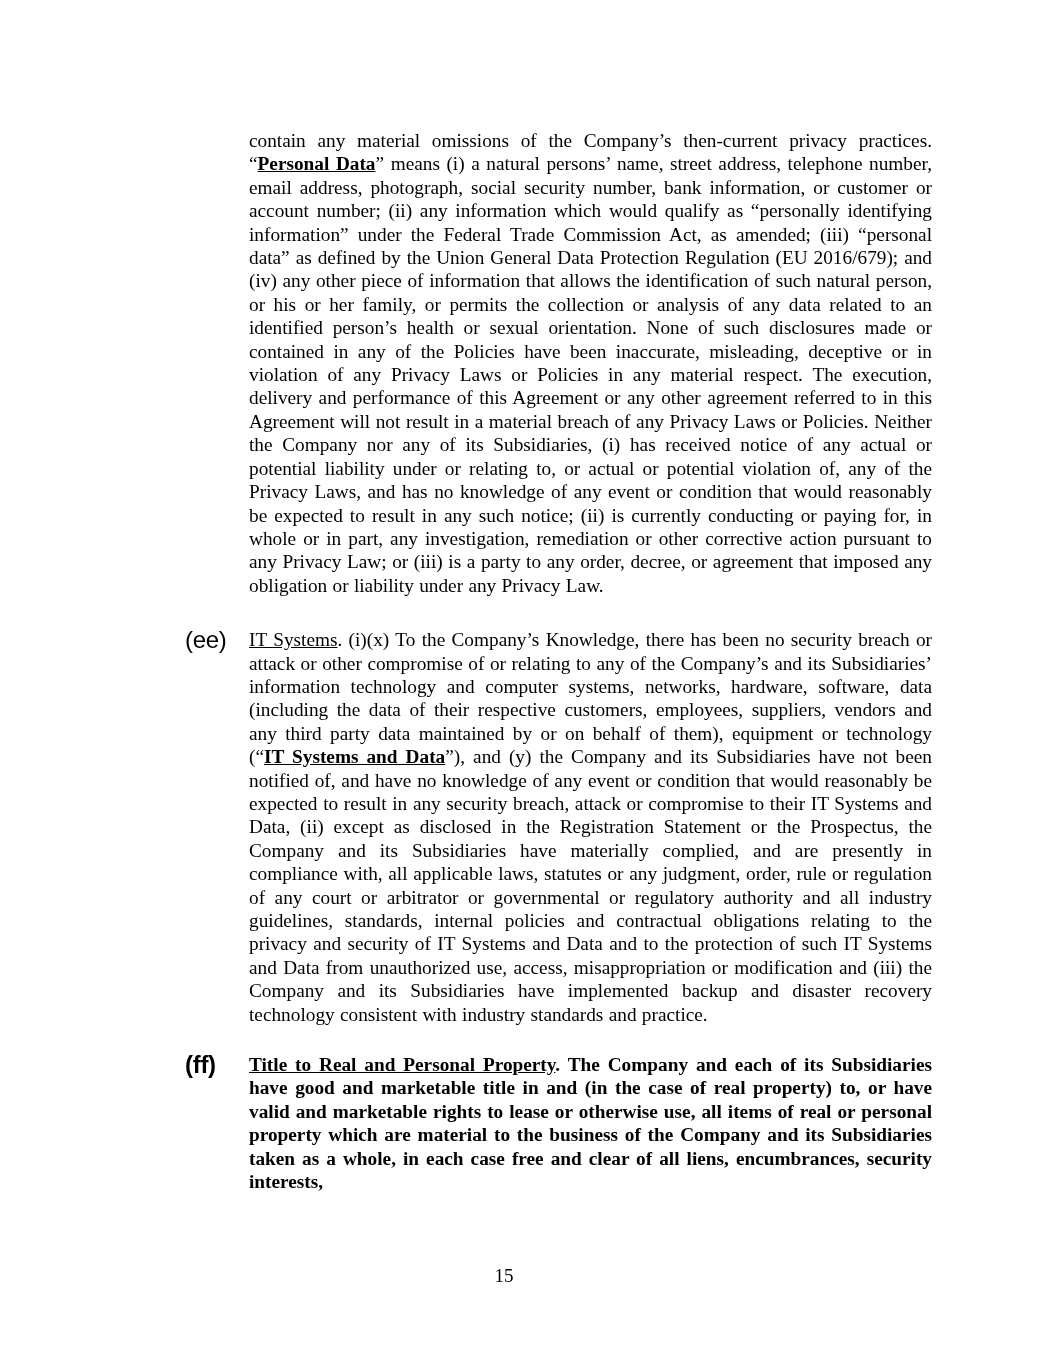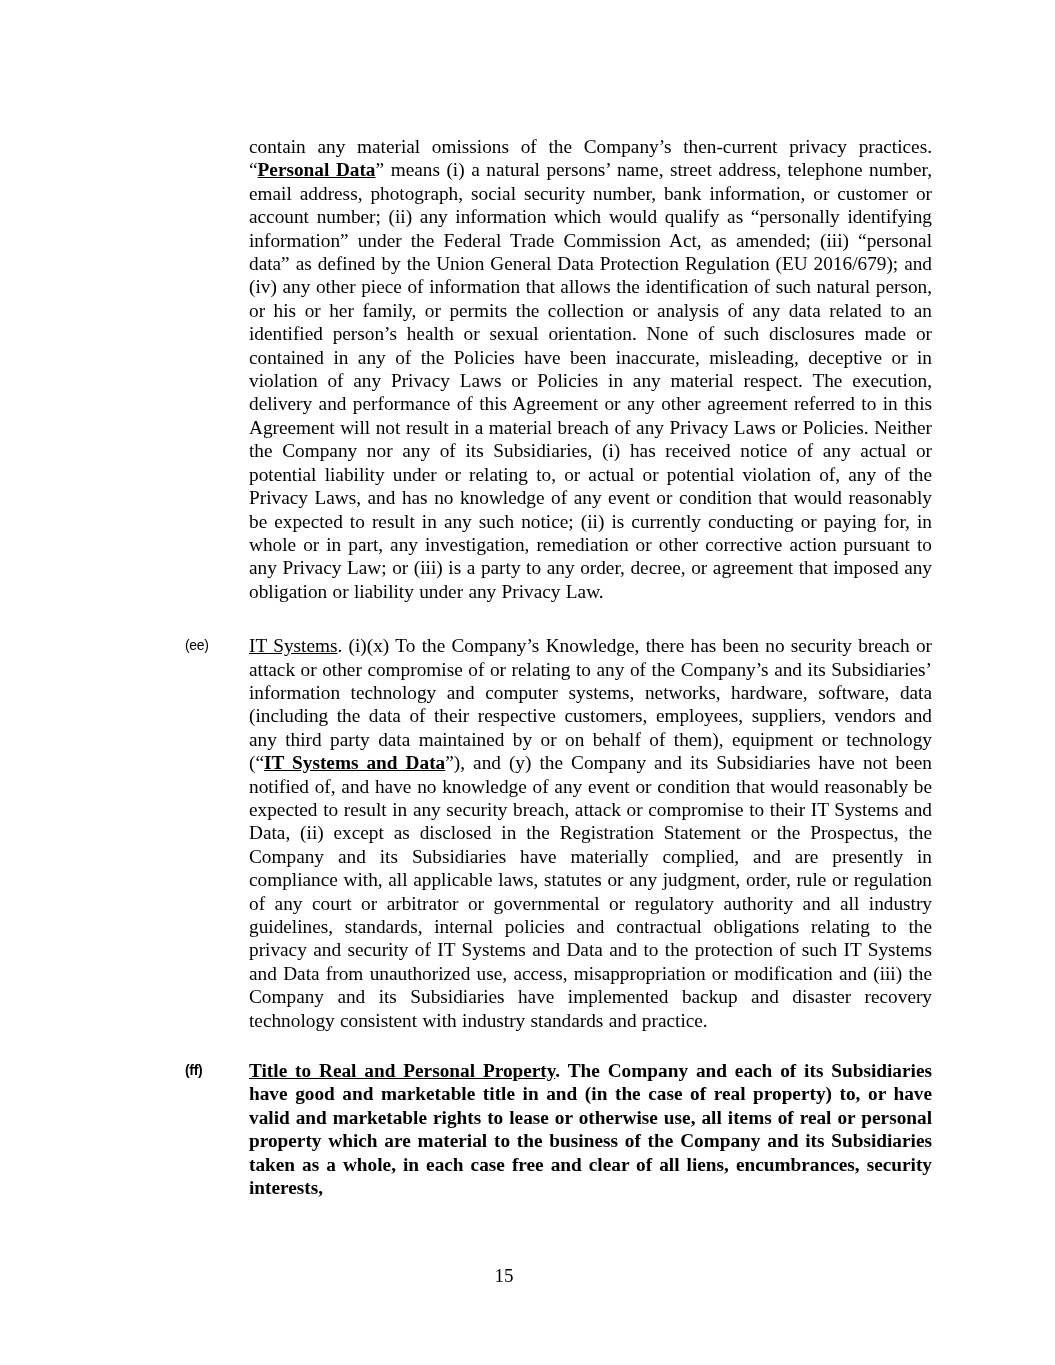--- a/index.html
+++ b/index.html
@@ -21,31 +21,30 @@
     left: 249px;
     top: 129px;
     width: 683px;
   }
   .para {
     position: relative;
     font-size: 19.3px;
     line-height: 23.4px;
     text-align: justify;
     word-spacing: 0.5px;
-    margin-top: 6px;
   }
   .para-ee { margin-top: 31px; }
   .para-ff { margin-top: 27px; }
   .justify-last { text-align-last: justify; font-weight: bold; }
   .para-label {
     position: absolute;
     left: -64px;
     top: 0;
     font-family: "Liberation Sans", sans-serif;
-    font-size: 14px;
+    font-size: 24px;
     line-height: 23.4px;
     letter-spacing: -0.3px;
   }
   .bold { font-weight: bold; }
   .underline { text-decoration: underline; }
   .footer {
     position: absolute;
     top: 1264px;
     left: 0;
     width: 1008px;

